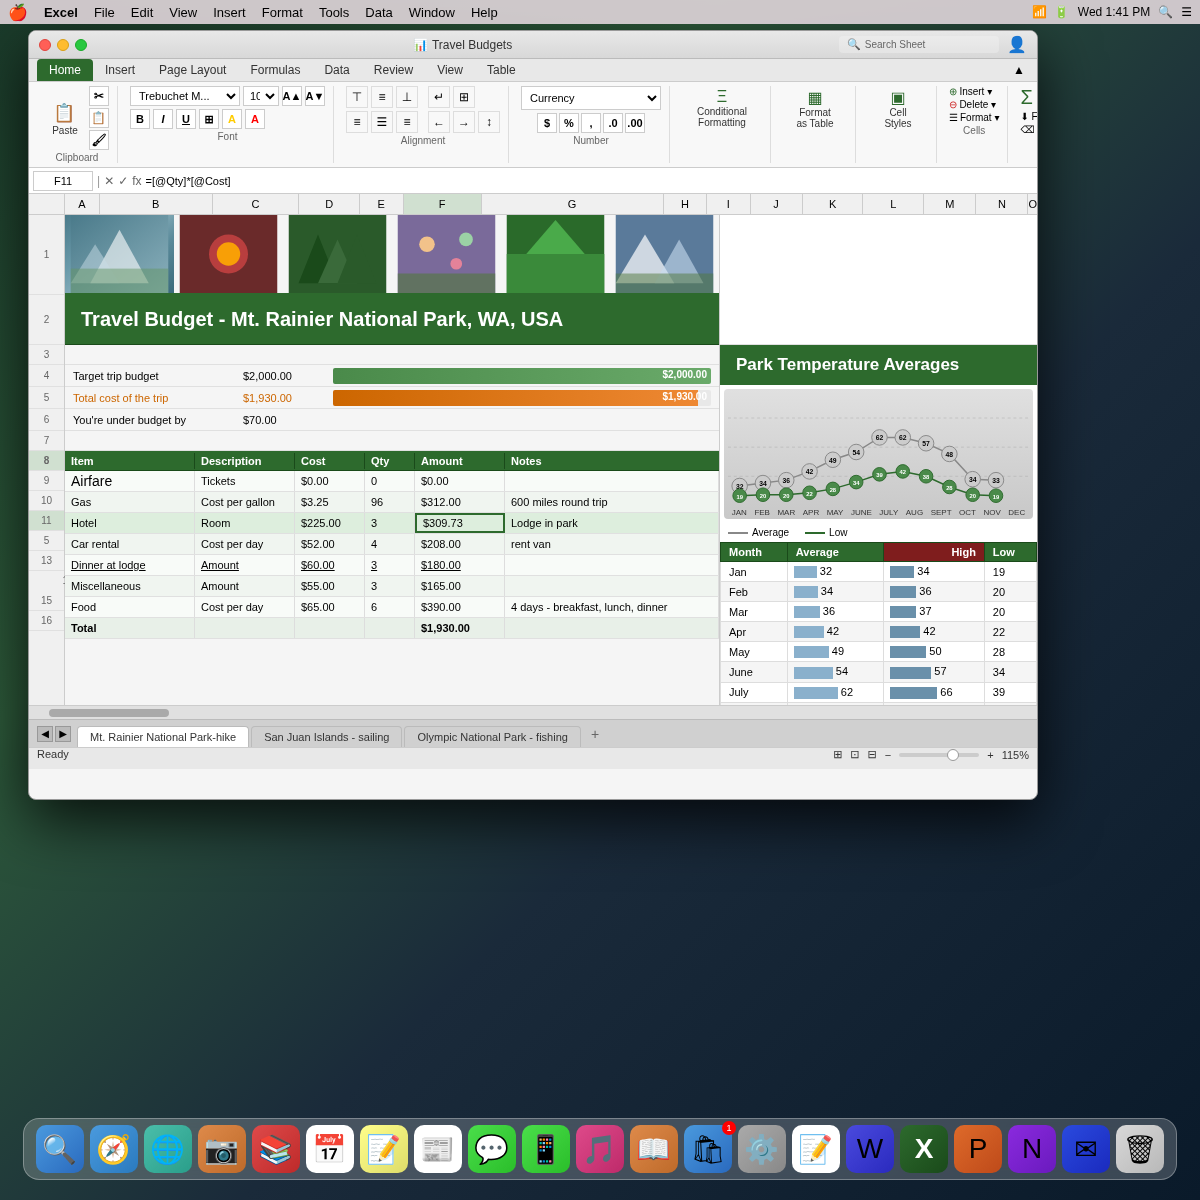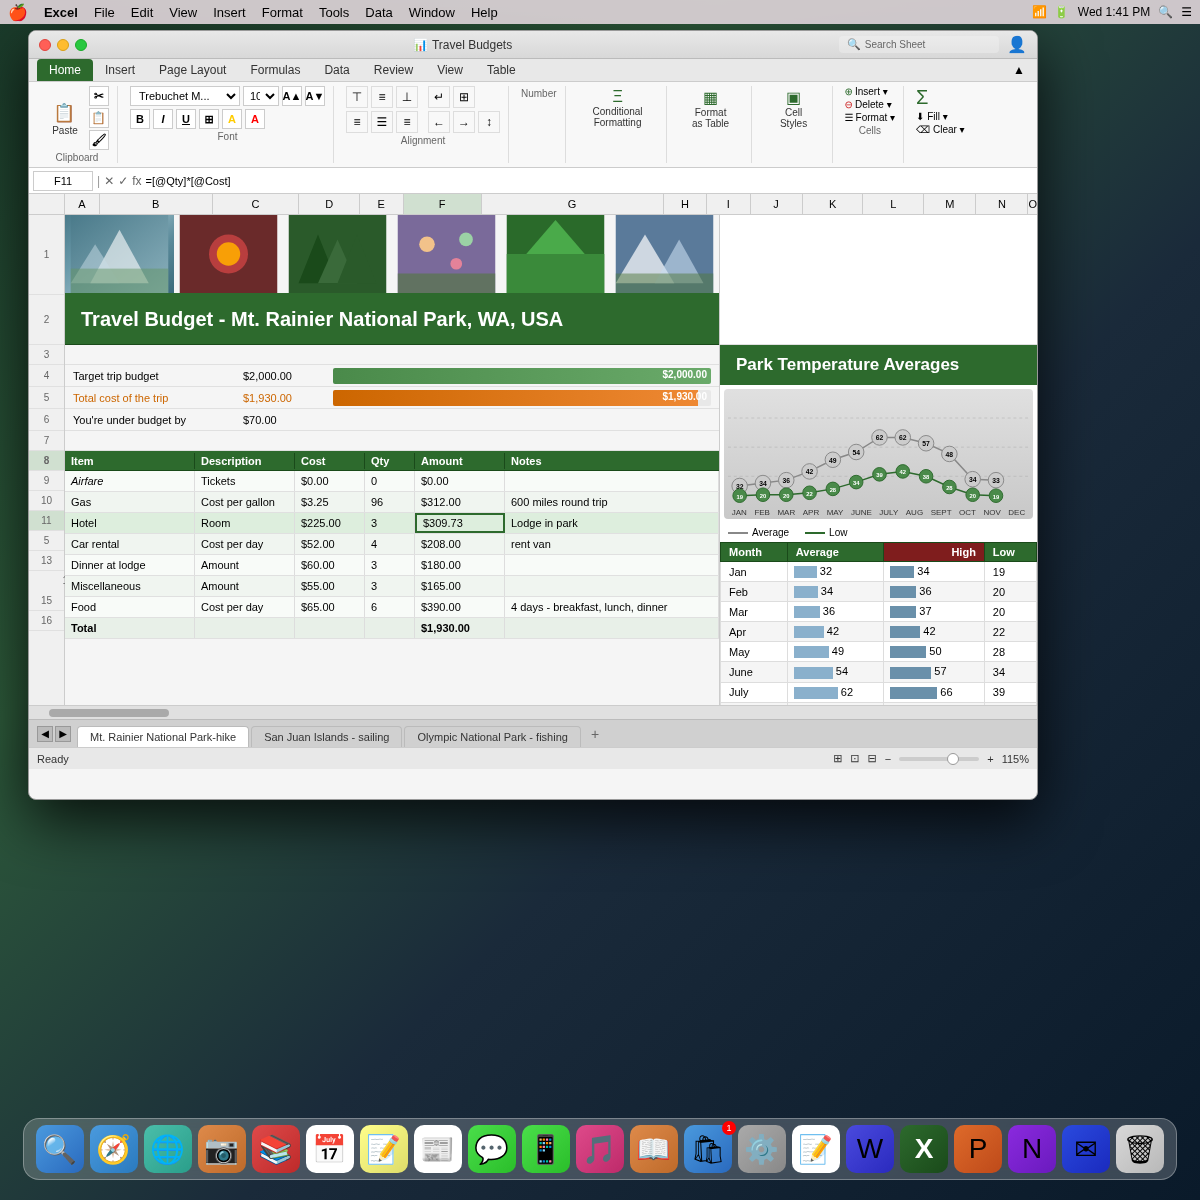--- a/index.html
+++ b/index.html
@@ -271,21 +271,21 @@
       align-items: center;
       justify-content: center;
     }
 
     
     .status-bar {
       height: 22px;
       background: #e8e8e8;
       border-top: 1px solid #ccc;
       display: flex;
-      align-items: center;
+      align-items: flex-start;
       padding: 0 8px;
       font-size: 11px;
       color: #333;
       gap: 4px;
     }
     .status-right {
       margin-left: auto;
       display: flex;
       align-items: center;
       gap: 8px;
@@ -498,20 +498,32 @@
             <div style="width:4px"></div>
             <div class="align-btn">←</div>
             <div class="align-btn">→</div>
             <div class="align-btn">↕</div>
           </div>
         </div>
         <span class="ribbon-group-label">Alignment</span>
       </div>
 
       <div class="ribbon-group">
+        <div style="display:flex;flex-direction:column;gap:3px;align-items:center">
+          <select class="format-select">
+            <option>Currency</option>
+          </select>
+          <div class="font-row" style="gap:2px">
+            <div class="small-btn">$</div>
+            <div class="small-btn">%</div>
+            <div class="small-btn">,</div>
+            <div class="small-btn">.0</div>
+            <div class="small-btn">.00</div>
+          </div>
+        </div>
         <span class="ribbon-group-label">Number</span>
       </div>
 
       <div class="ribbon-group">
         <div style="display:flex;flex-direction:column;gap:3px">
           <div class="ribbon-btn" style="font-size:10px;text-align:center;width:80px">
             <div style="font-size:16px;color:#2d6a2d">Ξ</div>
             <span>Conditional<br>Formatting</span>
           </div>
         </div>
@@ -703,21 +715,21 @@
           <div style="width:130px;padding:2px 6px;font-size:11px;color:white;font-weight:600;border-right:1px solid #1a4a1a;">Item</div>
           <div style="width:100px;padding:2px 6px;font-size:11px;color:white;font-weight:600;border-right:1px solid #1a4a1a;">Description</div>
           <div style="width:70px;padding:2px 6px;font-size:11px;color:white;font-weight:600;border-right:1px solid #1a4a1a;">Cost</div>
           <div style="width:50px;padding:2px 6px;font-size:11px;color:white;font-weight:600;border-right:1px solid #1a4a1a;">Qty</div>
           <div style="width:90px;padding:2px 6px;font-size:11px;color:white;font-weight:600;border-right:1px solid #1a4a1a;">Amount</div>
           <div style="flex:1;padding:2px 6px;font-size:11px;color:white;font-weight:600;">Notes</div>
         </div>
 
         <div id="data-rows-container">
             <div style="display: flex; align-items: center; min-height: 20px; border-bottom: 1px solid rgb(224, 224, 224);">
-    <div style="width:130px;background:#f8fbf8;padding:2px 6px;font-size:11px;border-right:1px solid #ddd;min-height:20px;display:flex;align-items:center;overflow:hidden;font-style:italic;">Airfare</div>
+    <div style="width:130px;background:#f8fbf8;padding:2px 6px;font-size:14px;border-right:1px solid #ddd;min-height:20px;display:flex;align-items:center;overflow:hidden;">Airfare</div>
     <div style="width:100px;background:#f8fbf8;padding:2px 6px;font-size:11px;border-right:1px solid #ddd;min-height:20px;display:flex;align-items:center;overflow:hidden;">Tickets</div>
     <div style="width:70px;background:#f8fbf8;padding:2px 6px;font-size:11px;border-right:1px solid #ddd;min-height:20px;display:flex;align-items:center;overflow:hidden;">$0.00</div>
     <div style="width:50px;background:#f8fbf8;padding:2px 6px;font-size:11px;border-right:1px solid #ddd;min-height:20px;display:flex;align-items:center;overflow:hidden;">0</div>
     <div style="width:90px;background:#f8fbf8;padding:2px 6px;font-size:11px;border-right:1px solid #ddd;min-height:20px;display:flex;align-items:center;overflow:hidden;">$0.00</div>
     <div style="flex:1;background:#f8fbf8;padding:2px 6px;font-size:11px;border-right:1px solid #ddd;min-height:20px;display:flex;align-items:center;overflow:hidden;"></div>
   </div>
             <div style="display: flex; align-items: center; min-height: 20px; border-bottom: 1px solid rgb(224, 224, 224);">
     <div style="width:130px;background:#f0f5f0;padding:2px 6px;font-size:11px;border-right:1px solid #ddd;min-height:20px;display:flex;align-items:center;overflow:hidden;">Gas</div>
     <div style="width:100px;background:#f0f5f0;padding:2px 6px;font-size:11px;border-right:1px solid #ddd;min-height:20px;display:flex;align-items:center;overflow:hidden;">Cost per gallon</div>
     <div style="width:70px;background:#f0f5f0;padding:2px 6px;font-size:11px;border-right:1px solid #ddd;min-height:20px;display:flex;align-items:center;overflow:hidden;">$3.25</div>
@@ -734,21 +746,21 @@
     <div style="flex:1;background:#ddeedd;padding:2px 6px;font-size:11px;border-right:1px solid #ddd;min-height:20px;display:flex;align-items:center;overflow:hidden;">Lodge in park</div>
   </div>
             <div style="display: flex; align-items: center; min-height: 20px; border-bottom: 1px solid rgb(224, 224, 224);">
     <div style="width:130px;background:#f0f5f0;padding:2px 6px;font-size:11px;border-right:1px solid #ddd;min-height:20px;display:flex;align-items:center;overflow:hidden;">Car rental</div>
     <div style="width:100px;background:#f0f5f0;padding:2px 6px;font-size:11px;border-right:1px solid #ddd;min-height:20px;display:flex;align-items:center;overflow:hidden;">Cost per day</div>
     <div style="width:70px;background:#f0f5f0;padding:2px 6px;font-size:11px;border-right:1px solid #ddd;min-height:20px;display:flex;align-items:center;overflow:hidden;">$52.00</div>
     <div style="width:50px;background:#f0f5f0;padding:2px 6px;font-size:11px;border-right:1px solid #ddd;min-height:20px;display:flex;align-items:center;overflow:hidden;">4</div>
     <div style="width:90px;background:#f0f5f0;padding:2px 6px;font-size:11px;border-right:1px solid #ddd;min-height:20px;display:flex;align-items:center;overflow:hidden;">$208.00</div>
     <div style="flex:1;background:#f0f5f0;padding:2px 6px;font-size:11px;border-right:1px solid #ddd;min-height:20px;display:flex;align-items:center;overflow:hidden;">rent van</div>
   </div>
-            <div style="display: flex; align-items: flex-start; min-height: 20px; border-bottom: 1px solid rgb(224, 224, 224);">
+            <div style="display: flex; align-items: flex-start; min-height: 20px; border-bottom: 1px solid rgb(224, 224, 224); text-decoration: underline;">
     <div style="width:130px;background:#f8fbf8;padding:2px 6px;font-size:11px;border-right:1px solid #ddd;min-height:20px;display:flex;align-items:center;overflow:hidden;">Dinner at lodge</div>
     <div style="width:100px;background:#f8fbf8;padding:2px 6px;font-size:11px;border-right:1px solid #ddd;min-height:20px;display:flex;align-items:center;overflow:hidden;">Amount</div>
     <div style="width:70px;background:#f8fbf8;padding:2px 6px;font-size:11px;border-right:1px solid #ddd;min-height:20px;display:flex;align-items:center;overflow:hidden;">$60.00</div>
     <div style="width:50px;background:#f8fbf8;padding:2px 6px;font-size:11px;border-right:1px solid #ddd;min-height:20px;display:flex;align-items:center;overflow:hidden;">3</div>
     <div style="width:90px;background:#f8fbf8;padding:2px 6px;font-size:11px;border-right:1px solid #ddd;min-height:20px;display:flex;align-items:center;overflow:hidden;">$180.00</div>
     <div style="flex:1;background:#f8fbf8;padding:2px 6px;font-size:11px;border-right:1px solid #ddd;min-height:20px;display:flex;align-items:center;overflow:hidden;"></div>
   </div>
             <div style="display: flex; align-items: center; min-height: 20px; border-bottom: 1px solid rgb(224, 224, 224);">
     <div style="width:130px;background:#f0f5f0;padding:2px 6px;font-size:11px;border-right:1px solid #ddd;min-height:20px;display:flex;align-items:center;overflow:hidden;">Miscellaneous</div>
     <div style="width:100px;background:#f0f5f0;padding:2px 6px;font-size:11px;border-right:1px solid #ddd;min-height:20px;display:flex;align-items:center;overflow:hidden;">Amount</div>

